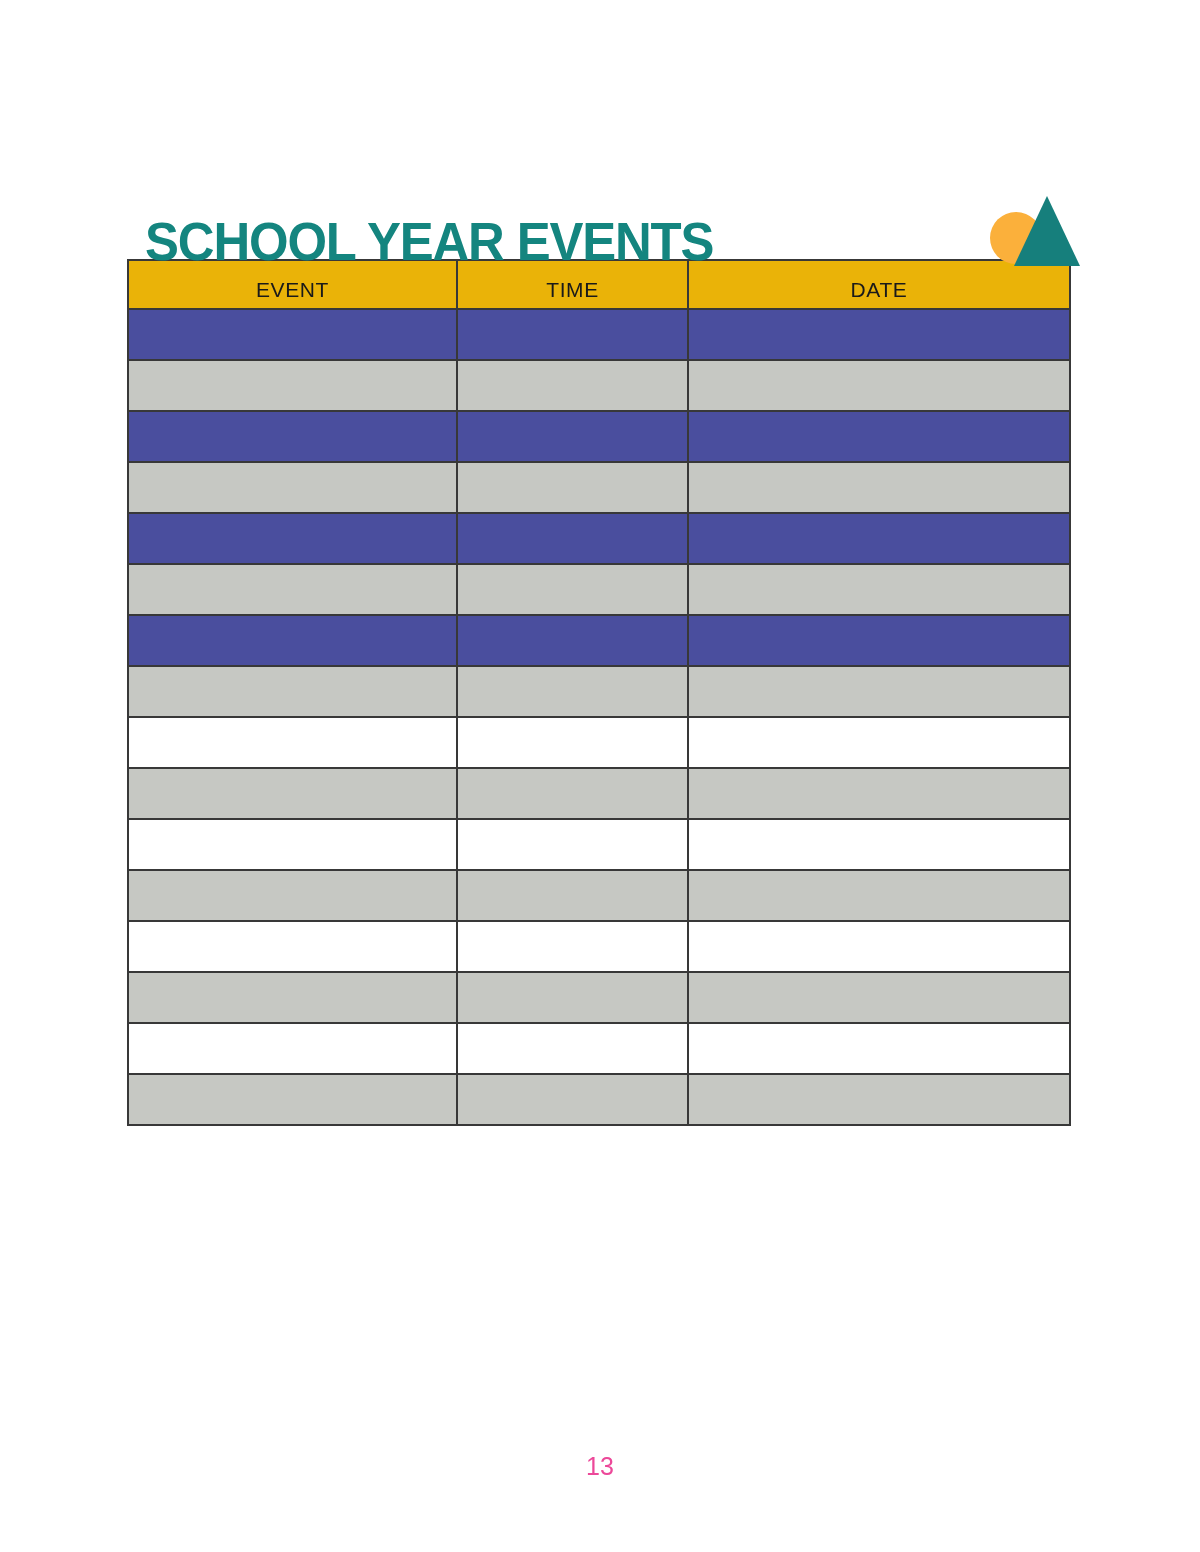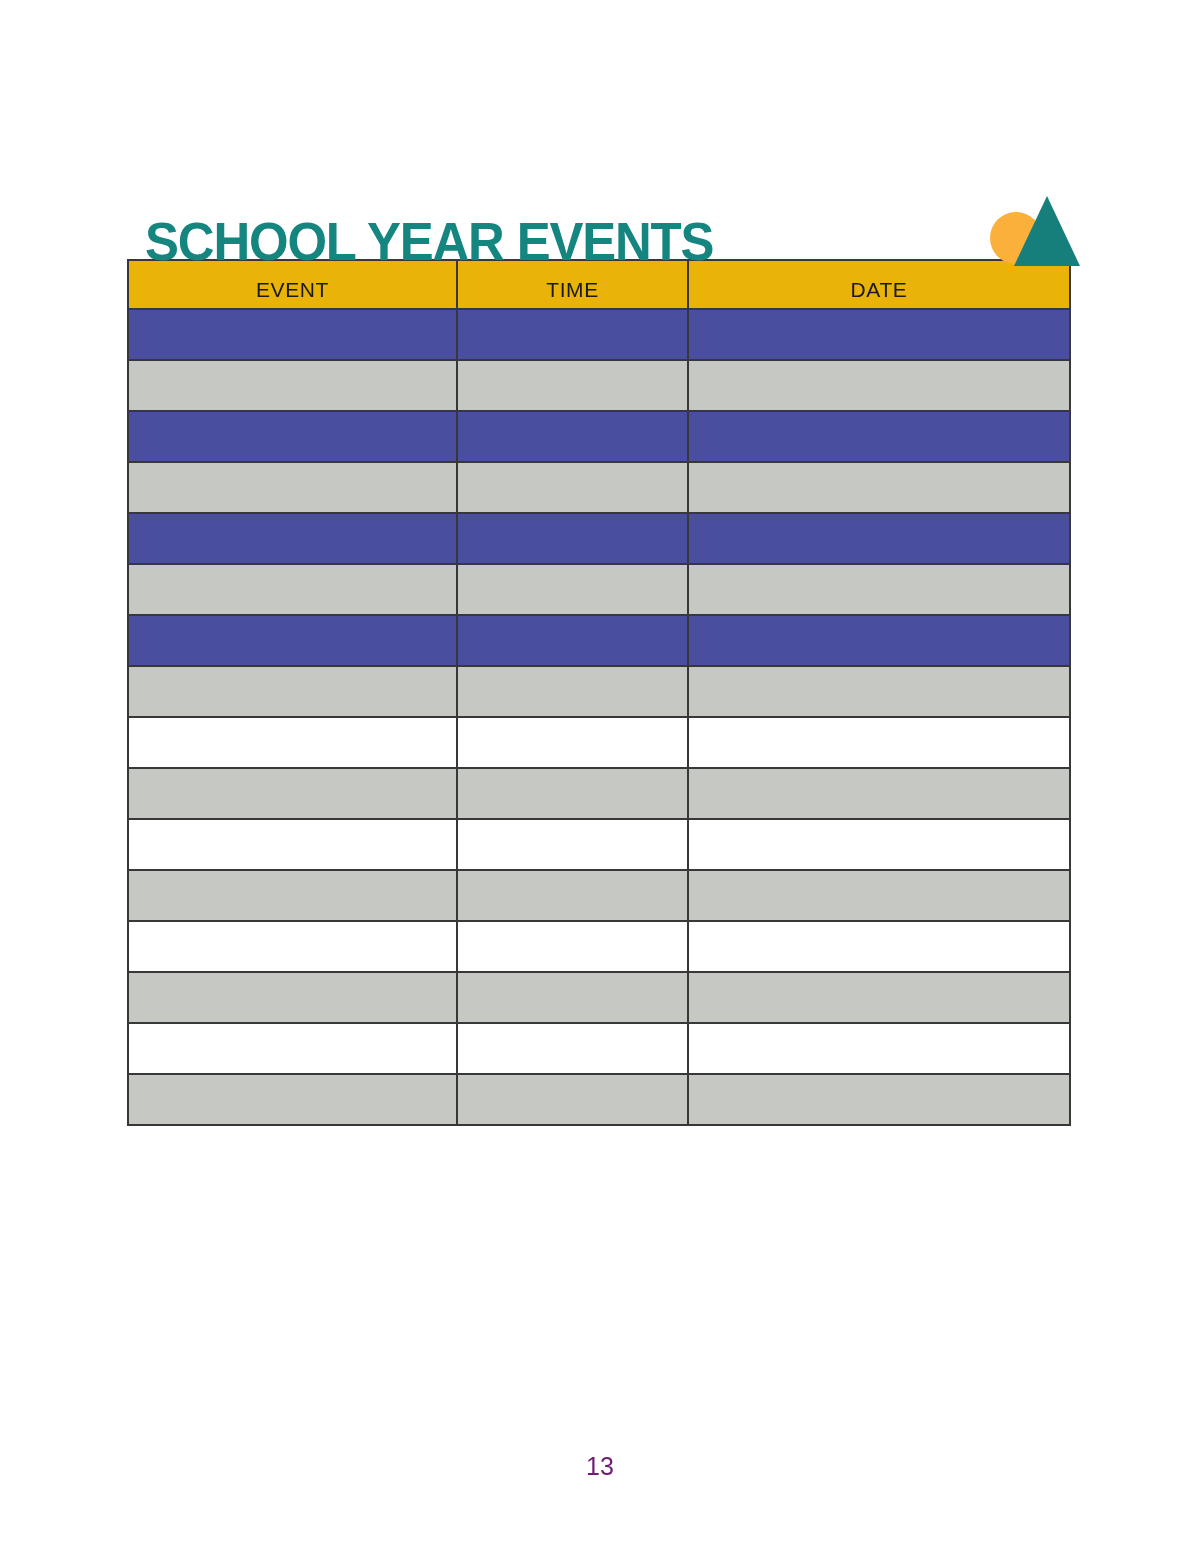--- a/index.html
+++ b/index.html
@@ -106,21 +106,21 @@
 
   
   .page-number {
     position: absolute;
     left: 0;
     top: 1452px;
     width: 1200px;
     text-align: center;
     font-family: "Liberation Sans", sans-serif;
     font-size: 25px;
-    color: #701a75;
+    color: #ec4899;
   }
 </style>
 </head>
 <body>
 
 <div class="page">
 
   <div class="decor">
     <div class="decor-circle"></div>
     <div class="decor-triangle"></div>

